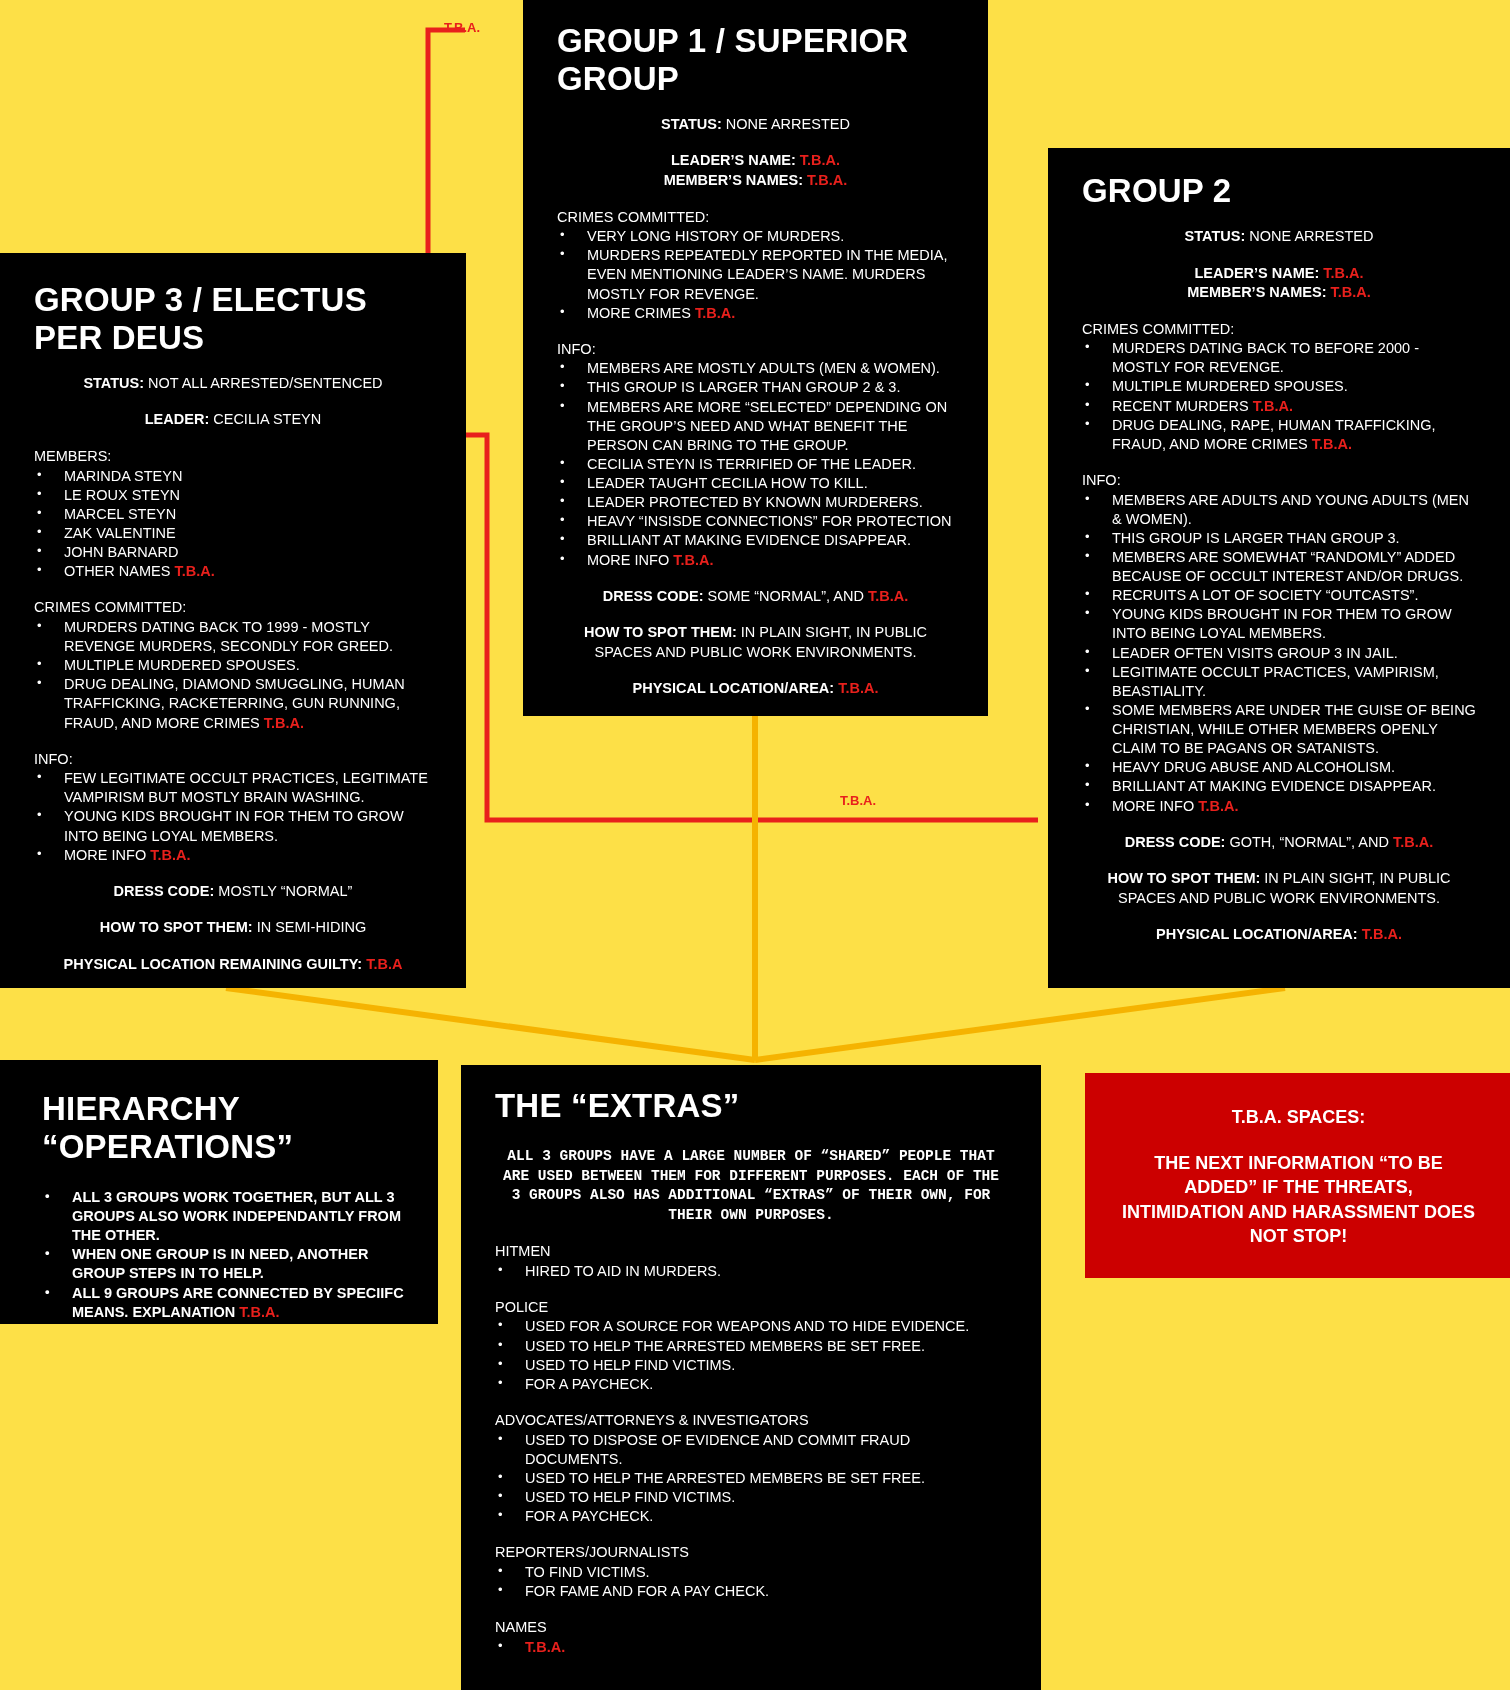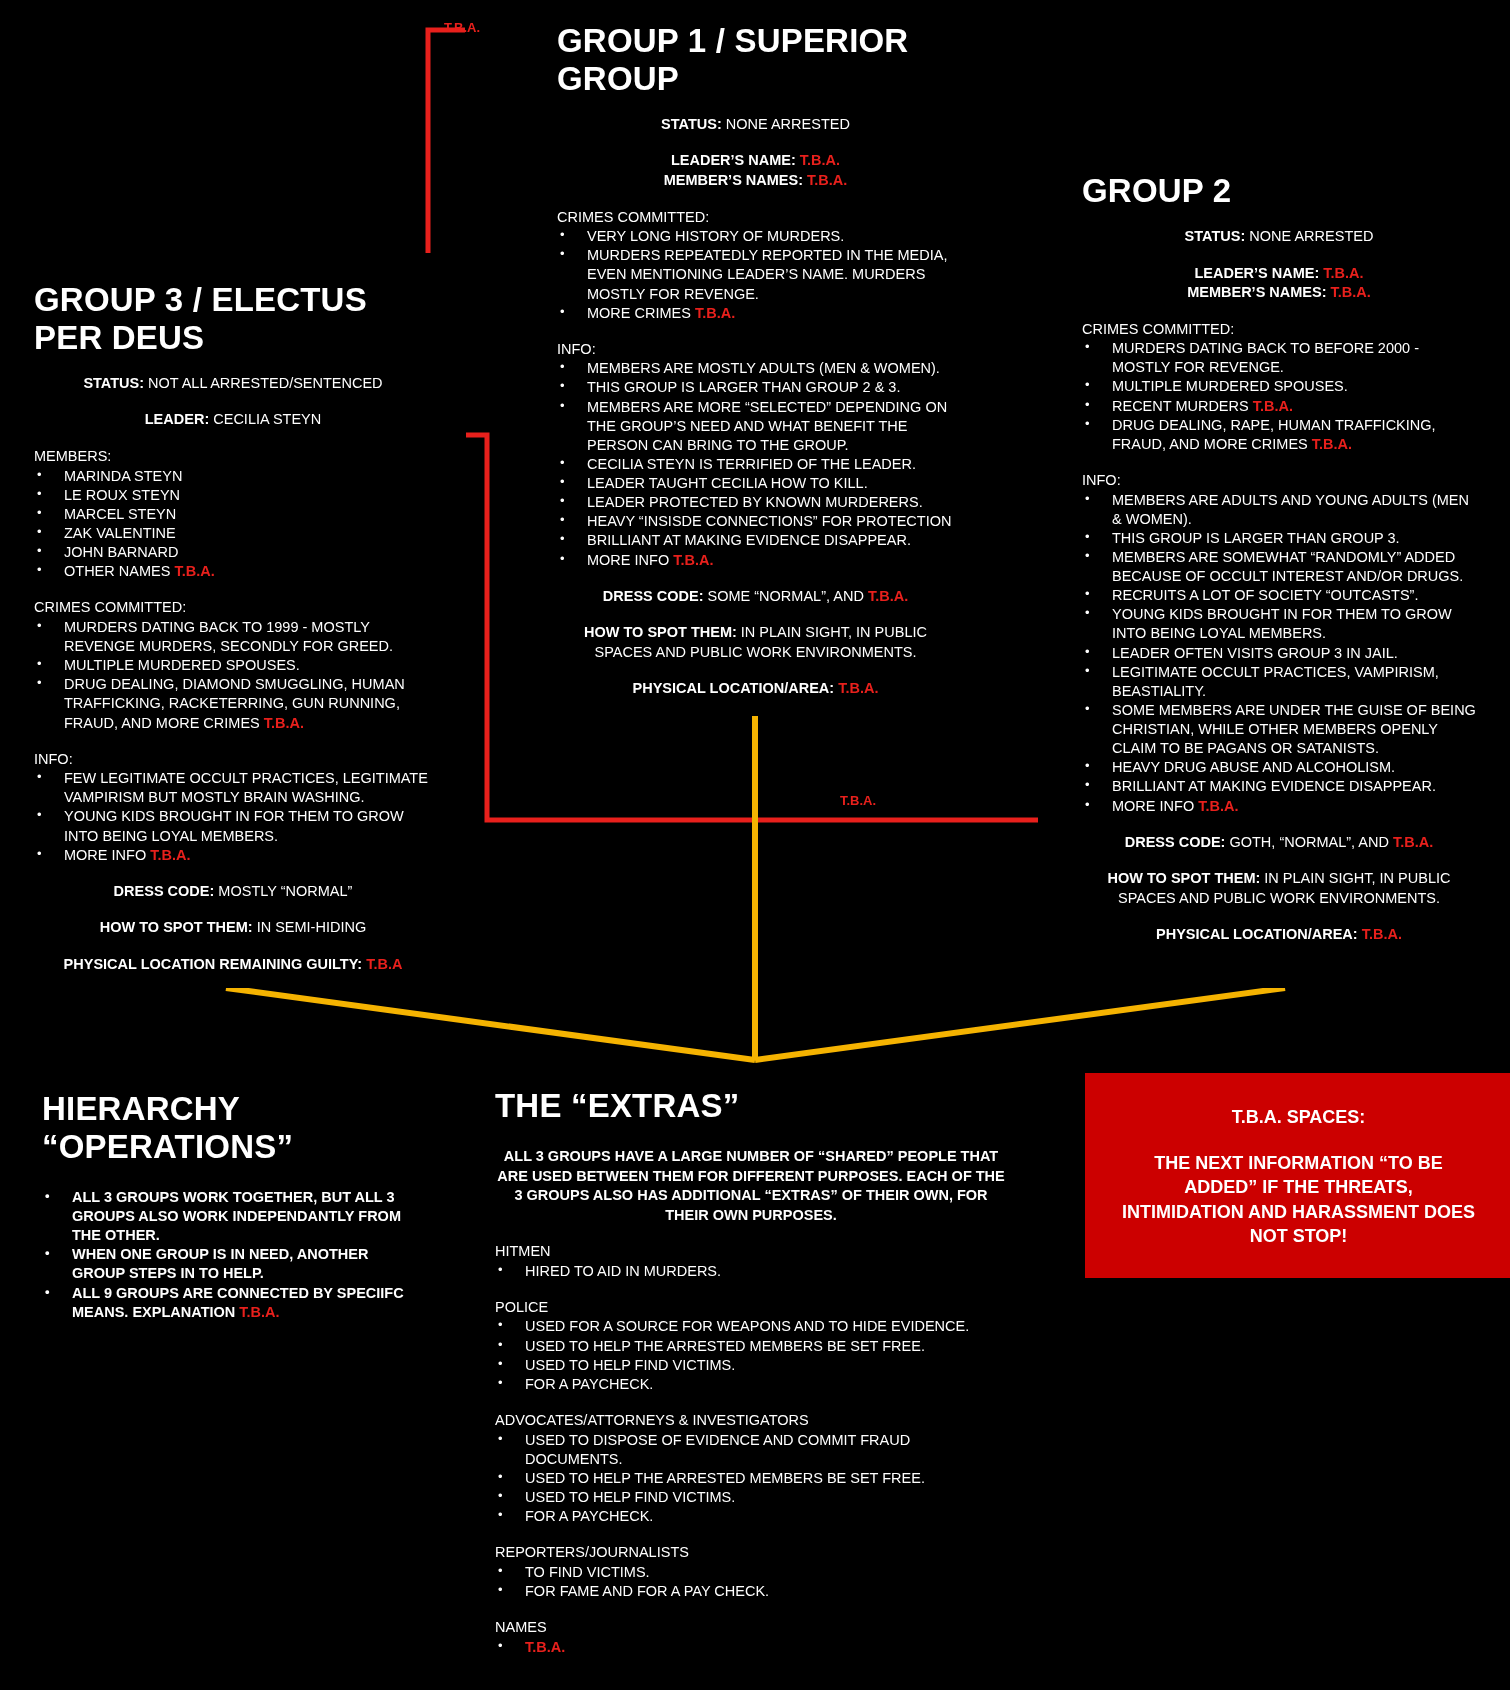--- a/index.html
+++ b/index.html
@@ -6,21 +6,21 @@
   html, body {
     width: 1510px;
     height: 1690px;
     background: #ffffff;
     font-family: "Liberation Sans", sans-serif;
   }
   #canvas {
     position: relative;
     width: 1510px;
     height: 1690px;
-    background: #000000;
+    background: #fde047;
     overflow: hidden;
   }
 
   
   #connectors {
     position: absolute;
     left: 0; top: 0;
     width: 1510px; height: 1690px;
     pointer-events: none;
   }
@@ -71,21 +71,21 @@
     left: 3px;
     top: -1px;
     font-size: 13px;
   }
 
   .tba { color: #e8201c; font-weight: bold; }
   .gap-m { height: 17px; }
   .gap-l { height: 22px; }
 
   
-  .bold-body { font-weight: bold; }
+  .bold-body { font-weight: bold; font-family: Liberation Mono, monospace; }
   ul.bul.bold > li { font-weight: bold; }
 
   
   .edge-label {
     position: absolute;
     font-size: 13px;
     font-weight: bold;
     color: #e8201c;
     font-family: "Liberation Sans", sans-serif;
   }

